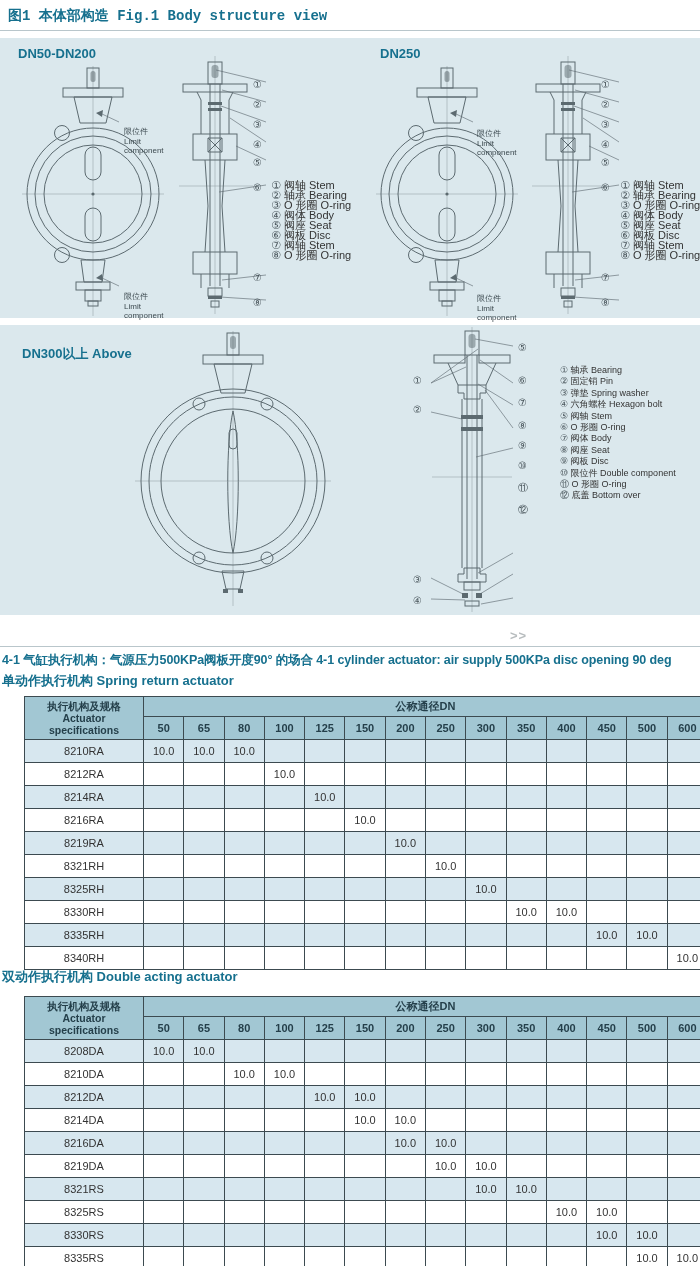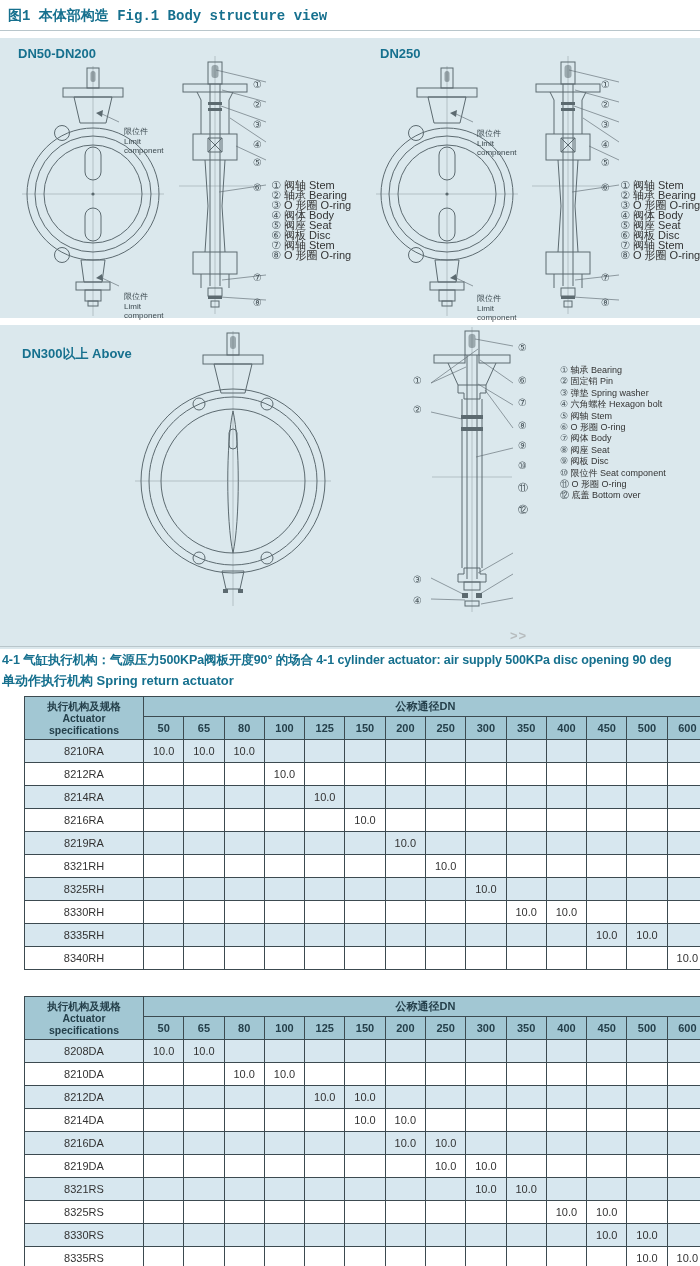--- a/index.html
+++ b/index.html
@@ -8,21 +8,21 @@
   }
   html,body{margin:0;padding:0;background:#fff;}
   .page{position:relative;width:700px;height:1266px;background:#fff;overflow:hidden;
         font-family:"Liberation Sans","DejaVu Sans",sans-serif;}
   .fig-title{position:absolute;left:8px;top:7px;font-size:14px;font-weight:bold;color:var(--teal);white-space:nowrap;font-family:Liberation Mono, monospace;}
   .rule{position:absolute;left:0;width:700px;height:1px;background:#b9c6cb;}
   .rule1{top:30px;}
   .rule2{top:646px;}
   .panel{position:absolute;left:0;width:700px;background:var(--panel);}
   .panel1{top:38px;height:280px;}
-  .panel2{top:325px;height:324px;text-decoration:underline;}
+  .panel2{top:325px;height:290px;text-decoration:underline;}
   .dn-label{position:absolute;font-size:13px;font-weight:bold;color:var(--teal);white-space:nowrap;}
   .fv,.cs{position:absolute;}
   .callouts{position:absolute;width:16px;}
   .callouts i{position:absolute;left:0;font-style:normal;font-size:10px;color:#4a565c;line-height:10px;}
   .co-s1{left:253px;top:0;height:280px;}
   .co-s2{left:601px;top:0;height:280px;}
   .c8 i:nth-of-type(1){top:42px}.c8 i:nth-of-type(2){top:62px}.c8 i:nth-of-type(3){top:82px}
   .c8 i:nth-of-type(4){top:102px}.c8 i:nth-of-type(5){top:120px}.c8 i:nth-of-type(6){top:145px}
   .c8 i:nth-of-type(7){top:235px}.c8 i:nth-of-type(8){top:260px}
   .co-l-left{left:413px;top:0;height:290px;}
@@ -296,21 +296,21 @@
 
     <div class="li"><span>①</span> <span>轴承 Bearing</span></div>
         <div class="li"><span>②</span> <span>固定销 Pin</span></div>
         <div class="li"><span>③</span> <span>弹垫 Spring washer</span></div>
         <div class="li"><span>④</span> <span>六角螺栓 Hexagon bolt</span></div>
         <div class="li"><span>⑤</span> <span>阀轴 Stem</span></div>
         <div class="li"><span>⑥</span> <span>O 形圈 O-ring</span></div>
         <div class="li"><span>⑦</span> <span>阀体 Body</span></div>
         <div class="li"><span>⑧</span> <span>阀座 Seat</span></div>
         <div class="li"><span>⑨</span> <span>阀板 Disc</span></div>
-        <div class="li"><span>⑩</span> <span>限位件 Seat component</span></div>
+        <div class="li"><span>⑩</span> <span>限位件 Double component</span></div>
         <div class="li"><span>⑪</span> <span>O 形圈 O-ring</span></div>
         <div class="li"><span>⑫</span> <span>底盖 Bottom over</span></div>
       </div>
   </div>
 
   <div class="t4-more">&gt;&gt;</div>
   <div class="rule rule2"></div>
   <div class="subtitle">4-1 气缸执行机构：气源压力500KPa阀板开度90° 的场合  4-1 cylinder actuator: air supply 500KPa disc opening 90 deg</div>
   <div class="sec-heading spring-heading">单动作执行机构  Spring return actuator</div>
 
@@ -510,20 +510,21 @@
             <td></td>
             <td></td>
             <td></td>
             <td></td>
             <td>10.0</td>
           </tr>
         </tbody>
       </table>
     </div>
 
+  <div class="sec-heading double-heading">双动作执行机构  Double acting actuator</div>
 
   <div class="tbl-wrap tbl2">
       <table class="ptable">
         <thead>
           <tr>
             <th rowspan="2" class="rowhead">
               <div>执行机构及规格</div>
               <div>Actuator</div>
               <div>specifications</div>
             </th>

